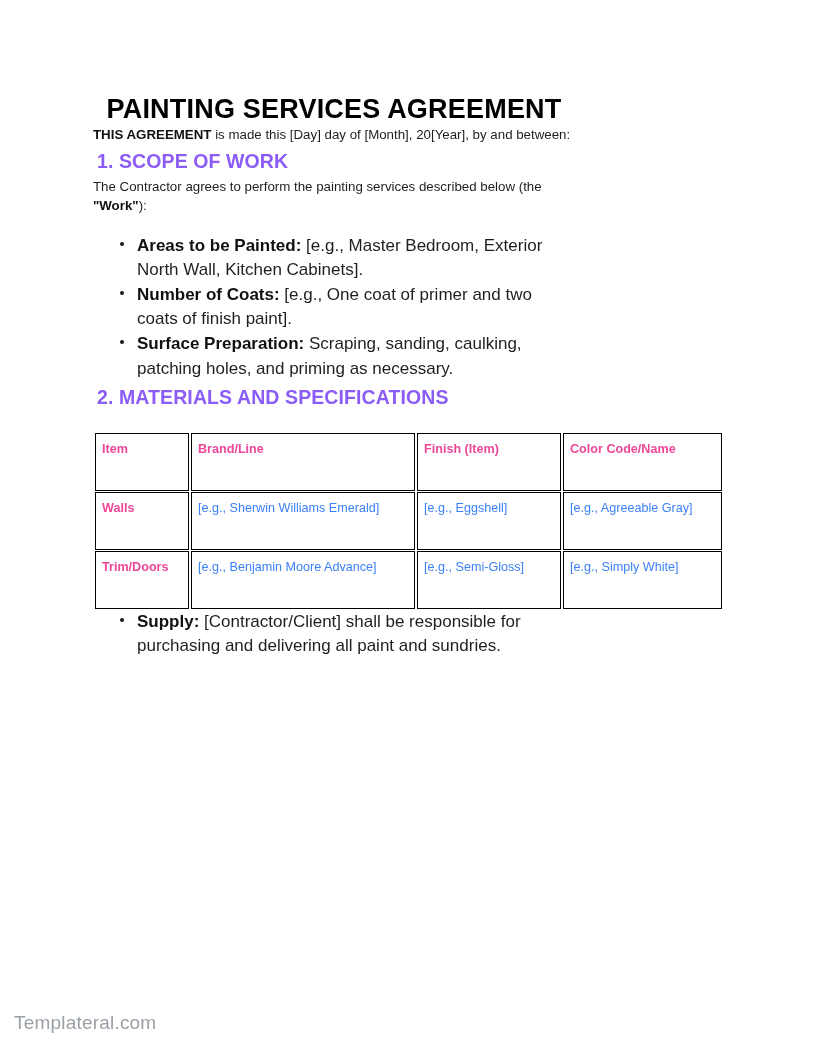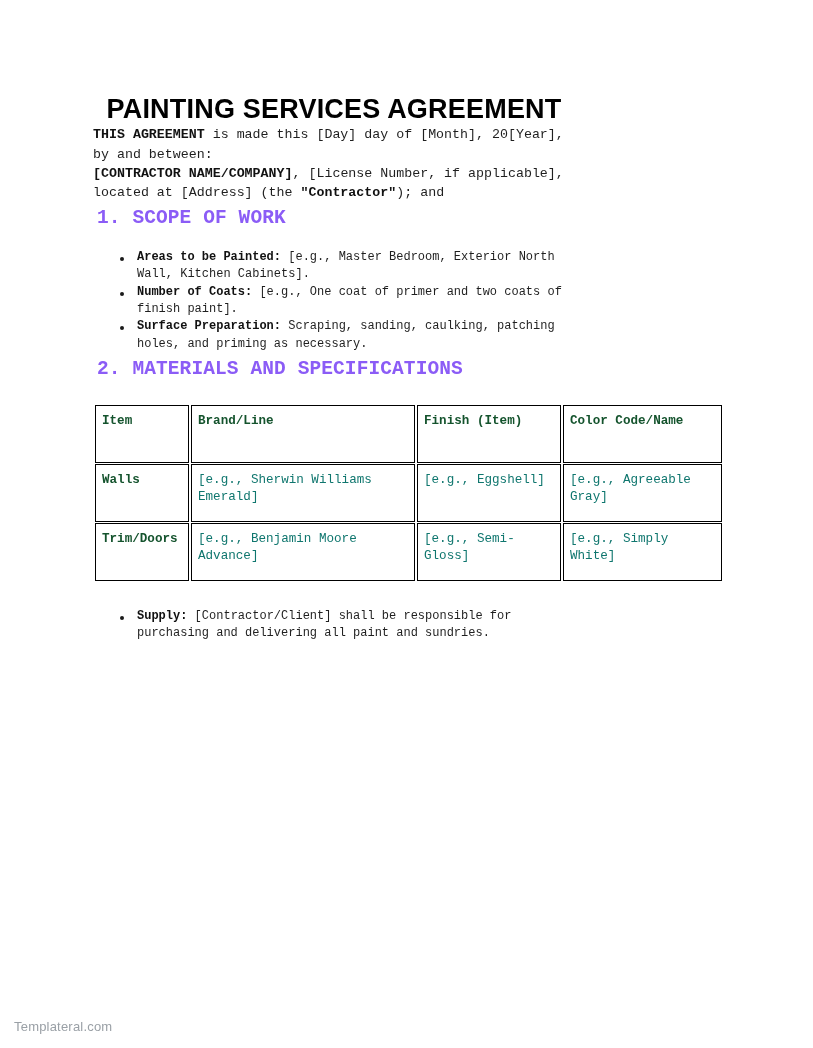--- a/index.html
+++ b/index.html
@@ -31,21 +31,20 @@
     letter-spacing: 0.2px;
     color: #000000;
     margin: 0;
     padding-top: 93px;
     line-height: 1.2;
   }
 
   .content {
     padding-left: 93px;
     padding-right: 97px;
-    font-family: Liberation Mono, monospace;
   }
 
   p.para {
     font-size: 13.3px;
     line-height: 1.45;
     margin: 0;
     color: #1f1f1f;
   }
 
   .para-intro { margin-top: 30px; }
@@ -67,25 +66,25 @@
 
   .para-sec1-intro { margin-top: 25px; }
   .para-sec2-intro { margin-top: 26px; }
 
   ul.bullets {
     margin: 0;
     padding: 0;
     list-style: none;
   }
   ul.bullets.list-scope { margin-top: 18px; }
-  ul.bullets.list-supply { margin-top: 26px; }
+  ul.bullets.list-supply { }
 
   ul.bullets li {
     position: relative;
-    font-size: 12px;
+    font-size: 17px;
     line-height: 1.45;
     padding-left: 44px;
     margin-bottom: 0px;
     color: #1f1f1f;
   }
   ul.bullets li::before {
     content: "";
     position: absolute;
     left: 27px;
     top: 8px;
@@ -104,57 +103,57 @@
     table-layout: fixed;
     margin-left: 0px;
   }
   table.spec-table td {
     border: 1.4px solid #000000;
     vertical-align: top;
     padding: 7px 6px 6px 6px;
     font-size: 12.6px;
     line-height: 1.4;
     height: 43px;
-    color: #0f766e;
+    color: #3b82f6;
   }
   table.spec-table td.hdr,
   table.spec-table td.rowlabel {
     font-weight: 700;
-    color: #14532d;
+    color: #ec4899;
   }
   col.c1 { width: 94px; }
   col.c2 { width: 224px; }
   col.c3 { width: 144px; }
   col.c4 { width: 159px; }
 
   .watermark {
     position: absolute;
     left: 14px;
     bottom: 14px;
-    font-size: 13px;
+    font-size: 19px;
     color: #9aa0a6;
     letter-spacing: 0.2px;
   }
 </style>
 </head>
 <body>
 
 <div class="page">
 
   <h1 class="doc-title">PAINTING SERVICES AGREEMENT</h1>
 
   <div class="content">
 
     <p class="para para-intro"><span class="b">THIS AGREEMENT</span><span> is made this [Day] day of [Month],  20[Year], by and between:</span></p>
 
-    <p class="para para-contractor"><span class="b">[CONTRACTOR NAME/COMPANY]</span><span>, [License Number, if applicable], located at [Address] (the </span><span class="b">"Contractor"</span><span>); and</span></p>
 
 
     <h2 class="section-heading sec1-heading">1. SCOPE OF WORK</h2>
 
+    <p class="para para-sec1-intro"><span>The Contractor agrees to perform the painting services described below (the </span><span class="b">"Work"</span><span>):</span></p>
 
     <ul class="bullets list-scope">
       <li><span class="b">Areas to be Painted:</span><span> [e.g., Master Bedroom, Exterior North Wall, Kitchen Cabinets].</span></li>
       <li><span class="b">Number of Coats:</span><span> [e.g., One coat of primer and two coats of finish paint].</span></li>
       <li><span class="b">Surface Preparation:</span><span> Scraping, sanding, caulking, patching holes, and priming as necessary.</span></li>
     </ul>
 
     <h2 class="section-heading sec2-heading">2. MATERIALS AND SPECIFICATIONS</h2>
 
 

